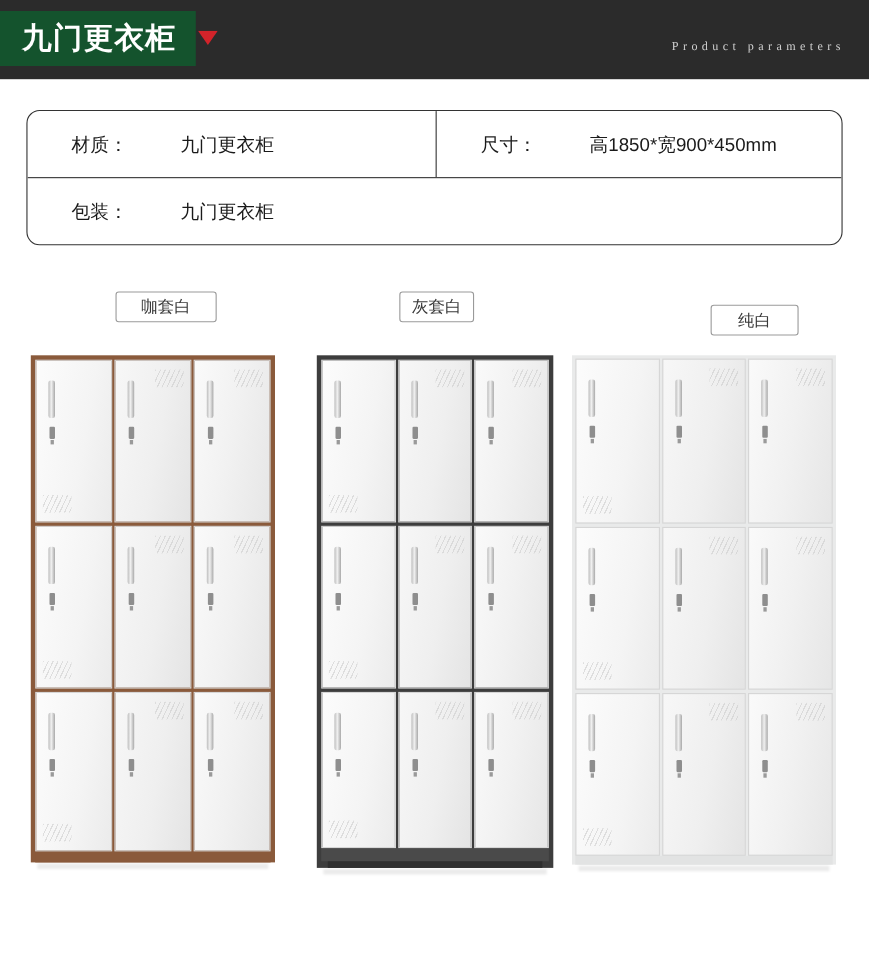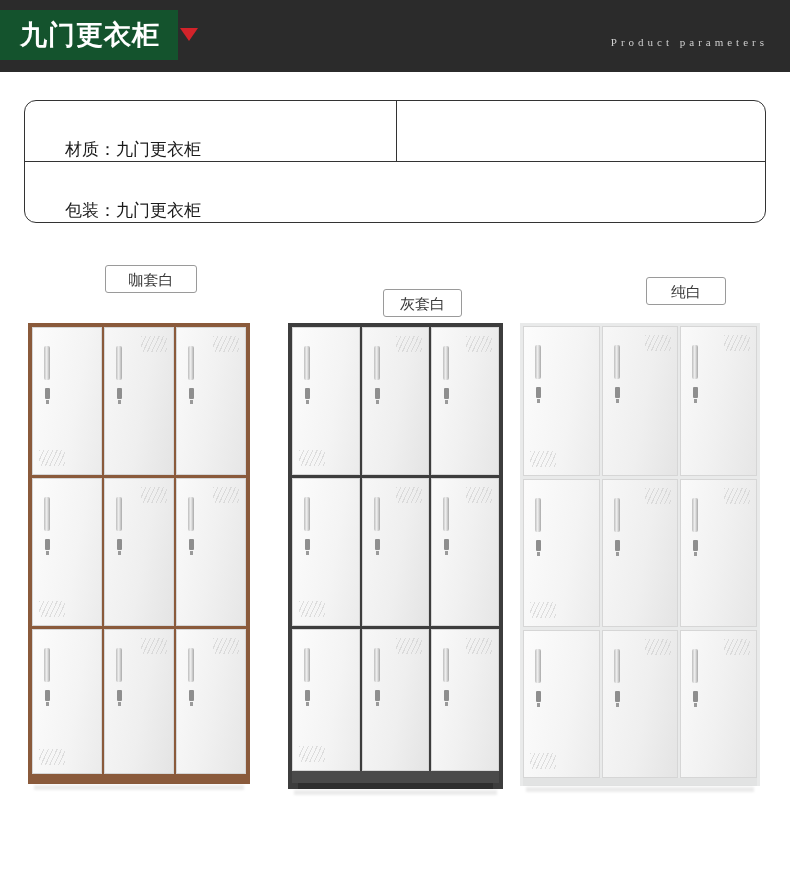--- a/index.html
+++ b/index.html
@@ -74,25 +74,26 @@
   .param-row {
     display: flex;
     height: 60px;
   }
   .param-row.first {
     border-bottom: 1px solid #333333;
   }
   .param-cell {
     flex: 1;
     display: flex;
-    align-items: flex-end;
+    align-items: center;
     padding-left: 40px;
     box-sizing: border-box;
     font-size: 17px;
     color: #1a1a1a;
+    gap: 48px;
   }
   .param-cell.left {
     border-right: 1px solid #333333;
     flex: 0 0 372px;
   }
   .param-label {
     white-space: nowrap;
   }
   .param-value {
     white-space: nowrap;
@@ -111,21 +112,21 @@
     border-radius: 3px;
     height: 28px;
     line-height: 28px;
     text-align: center;
     font-size: 15px;
     color: #3a3a3a;
     background: #ffffff;
     box-sizing: border-box;
   }
   .color-label.l1 { left: 105px; width: 92px; }
-  .color-label.l2 { left: 383px; width: 79px; margin-top: 24px; }
+  .color-label.l2 { left: 363px; width: 68px; }
   .color-label.l3 { left: 646px; width: 80px; margin-top: 12px; }
 
   
   .lockers {
     position: relative;
     margin-top: 28px;
     height: 480px;
   }
   .locker {
     position: absolute;
@@ -249,20 +250,24 @@
   <div class="header-sub">Product parameters</div>
 </div>
 
 <div class="param-wrap">
   <div class="param-table">
     <div class="param-row first">
       <div class="param-cell left">
         <span class="param-label">材质：</span>
         <span class="param-value">九门更衣柜</span>
       </div>
+      <div class="param-cell">
+        <span class="param-label">尺寸：</span>
+        <span class="param-value">高1850*宽900*450mm</span>
+      </div>
     </div>
     <div class="param-row">
       <div class="param-cell">
         <span class="param-label">包装：</span>
         <span class="param-value">九门更衣柜</span>
       </div>
     </div>
   </div>
 </div>
 

